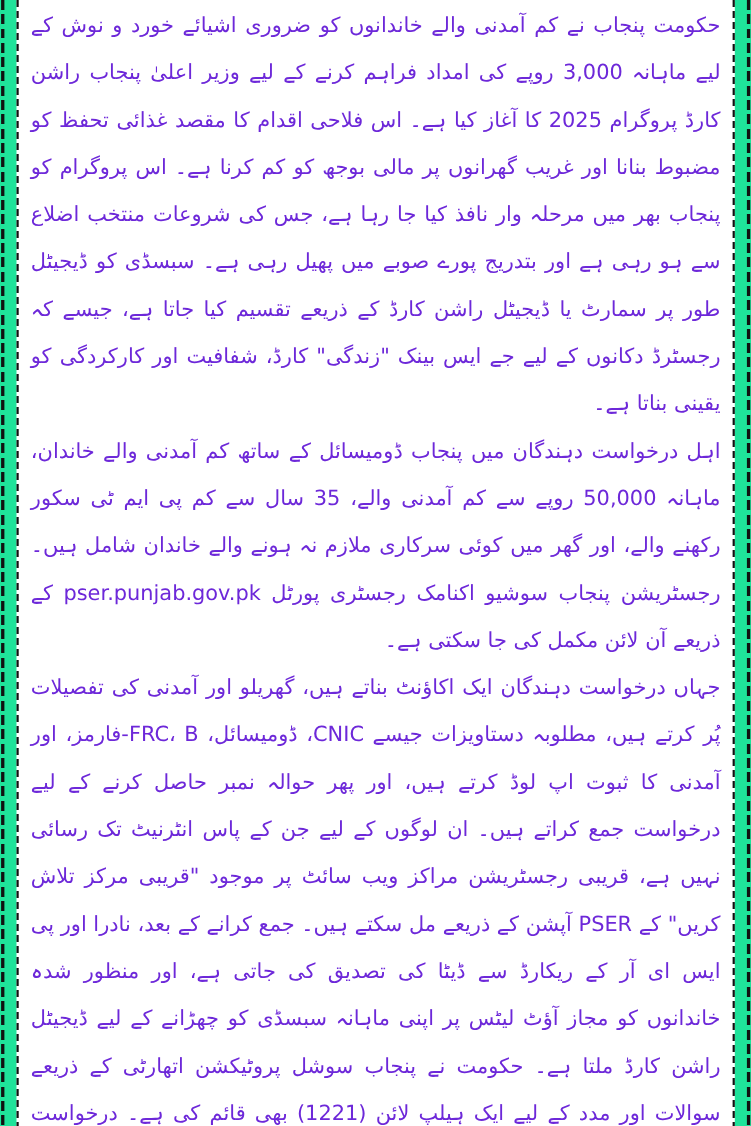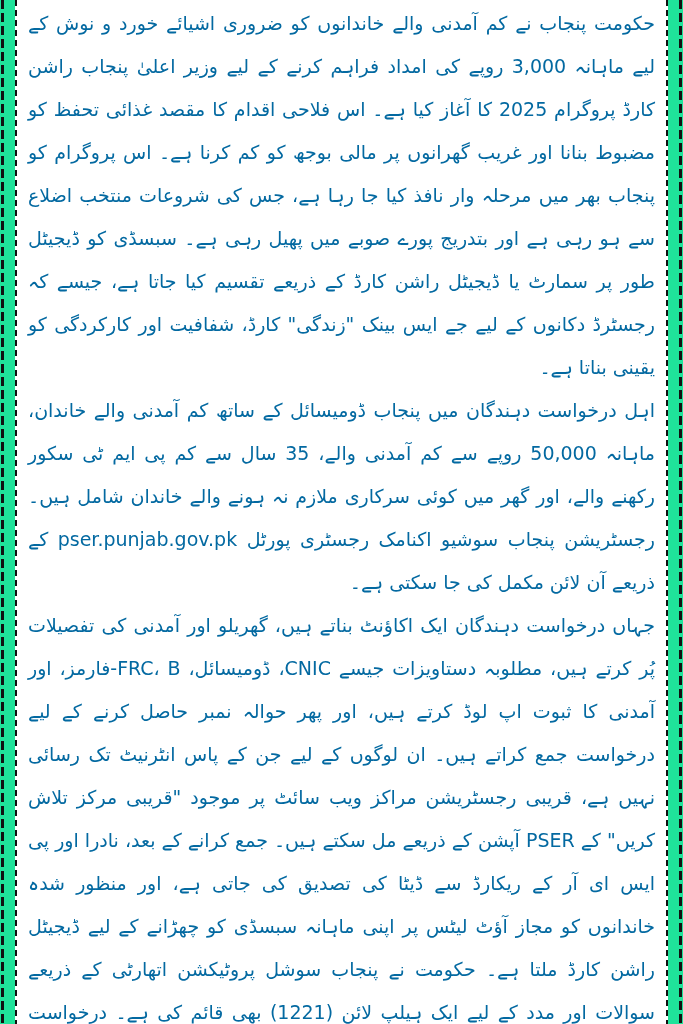--- a/index.html
+++ b/index.html
@@ -23,21 +23,21 @@
     .frame-left::after, .frame-right::after {
       content: ""; position: absolute; top: 0; bottom: 0; width: 2px;
       background: repeating-linear-gradient(to bottom, #111 0 6px, transparent 6px 10px);
     }
     .frame-left::after { right: -2px; }
     .frame-right::after { left: -2px; }
     .article {
       position: absolute; left: 22px; right: 22px; top: 2px; bottom: 0;
       direction: rtl;
       font-family: "DejaVu Sans", sans-serif;
-      color: #0369a1;
+      color: #6d28d9;
       font-size: 19px;
       line-height: 43px;
       text-align: justify;
       text-align-last: right;
     }
     .article p { margin: 0; padding: 0 6px; }
     .article p.last-center { text-align-last: center; }
   </style>
 </head>
 <body>

